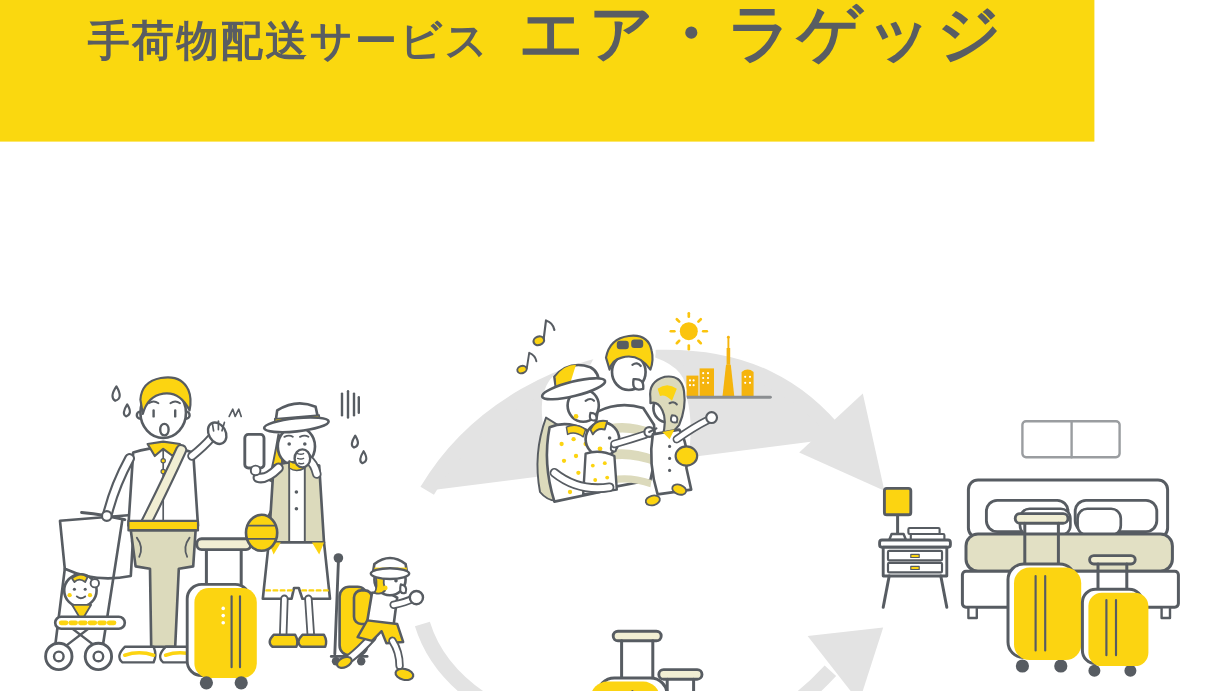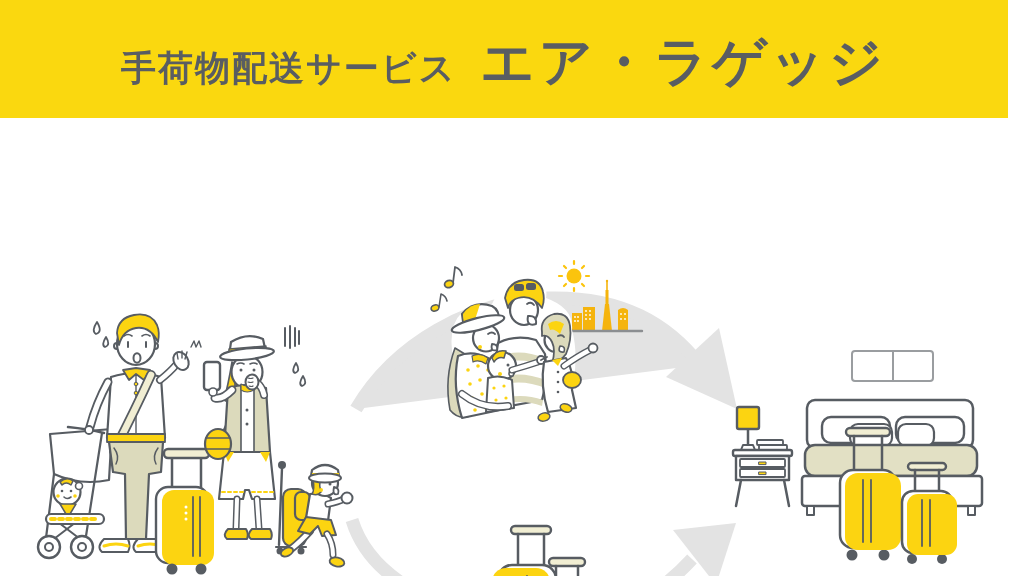--- a/index.html
+++ b/index.html
@@ -1,20 +1,20 @@
 <!DOCTYPE html>
 <html style="--banner-yellow: #FAD80F; --accent-yellow: #FCD411; --gold: #F5B40D; --sun-gold: #FBC40D; --khaki: #DCDABC; --blanket-khaki: #E2E0C4; --cream: #F1EED3; --line-dark: #575C62; --arrow-gray: #E3E3E3; --ground-gray: #8B8E91; --frame-gray: #9A9DA0; --text-dark: #595D62;"><head>
 <meta charset="utf-8">
 <style>
   html,body{margin:0;padding:0;background:#fff;}
   .canvas{position:relative;width:1024px;height:576px;overflow:hidden;background:#fff;
           font-family:"Liberation Sans","DejaVu Sans",sans-serif;}
-  .banner{position:absolute;top:0;left:0;width:1008px;height:118px;
+  .banner{position:absolute;top:0;left:0;width:912px;height:118px;
           background:var(--banner-yellow,#FAD80F);
-          display:flex;align-items:center;justify-content:center;}
+          display:flex;justify-content:center;}
   .banner-row{display:flex;align-items:baseline;gap:24px;color:var(--text-dark,#595D62);
               transform:translateY(2px);}
   .service{font-size:35px;font-weight:bold;letter-spacing:2px;line-height:1;}
   .brand{font-size:53px;font-weight:bold;letter-spacing:4px;line-height:1;}
   .scene{position:absolute;top:118px;left:0;width:1024px;height:458px;}
   .scene svg{position:absolute;overflow:visible;}
   .svg-arrows{left:330px;top:160px;width:420px;height:360px;}
   .svg-left{left:25px;top:190px;width:340px;height:270px;}
   .svg-top{left:425px;top:140px;width:220px;height:175px;}
   .svg-bottom{left:488px;top:403px;width:115px;height:155px;}

